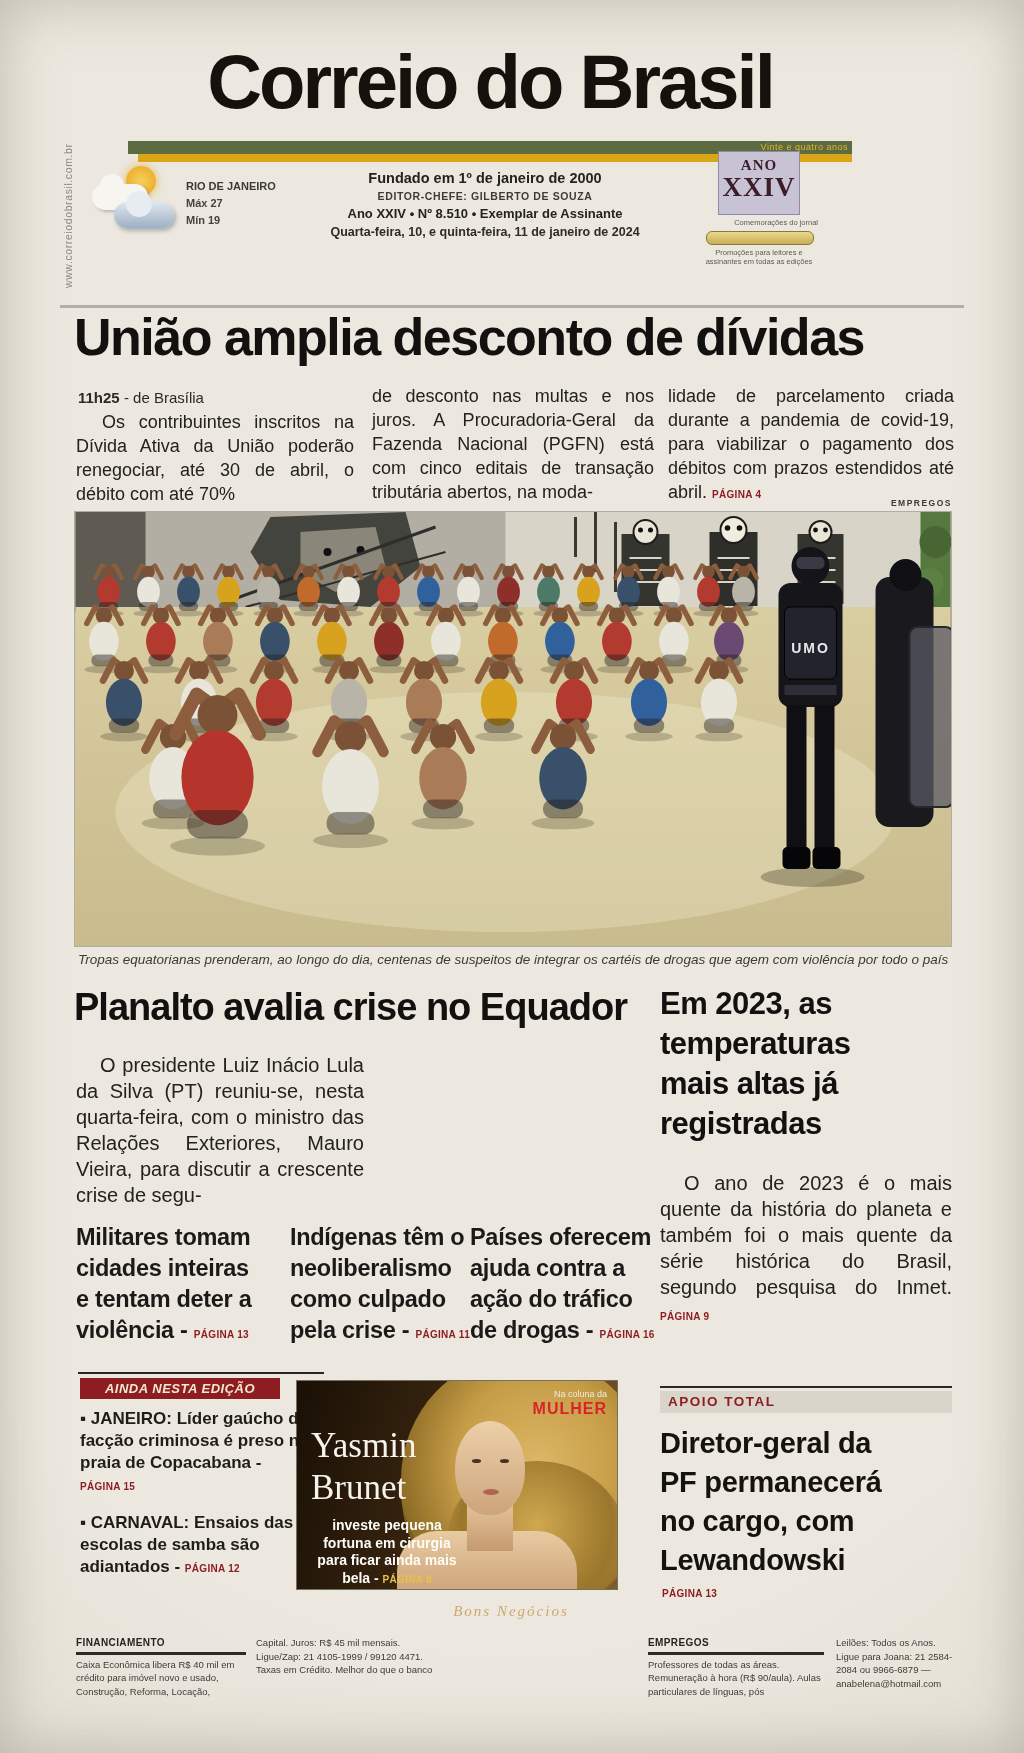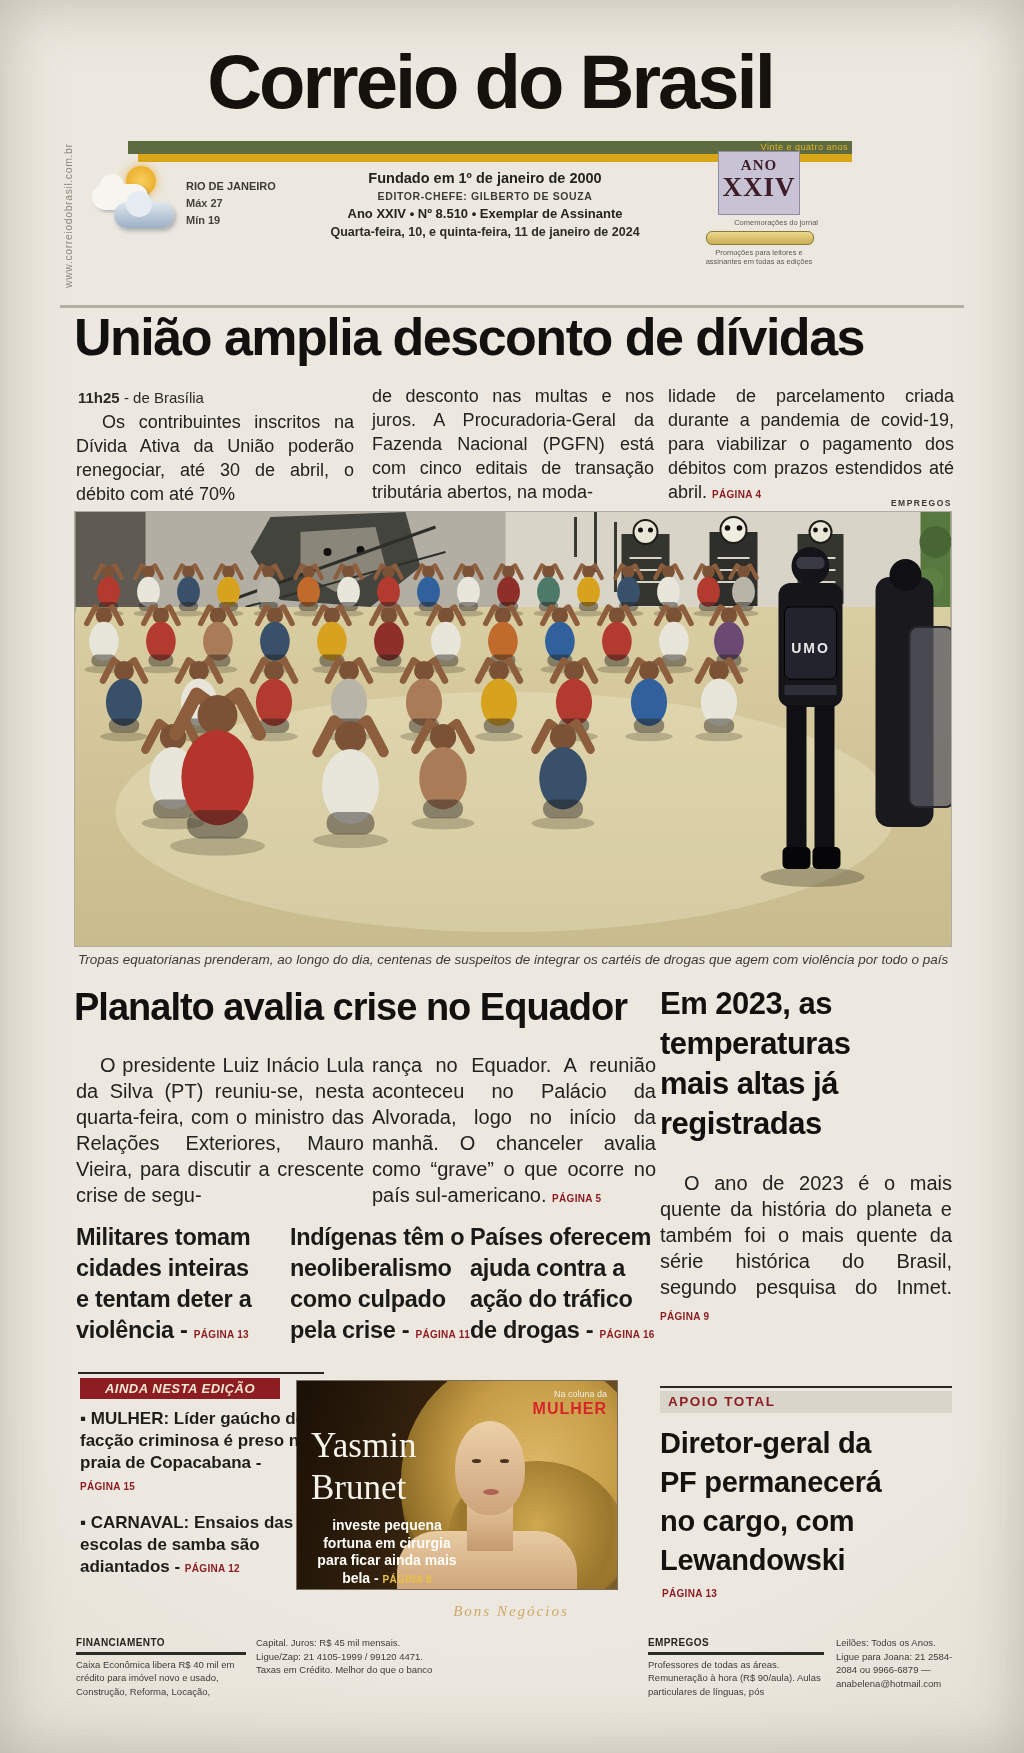--- a/index.html
+++ b/index.html
@@ -288,21 +288,20 @@
         <rect x="0" y="10" width="58" height="250" rx="14" fill="#1a1a1e"></rect>
         <circle cx="30" cy="8" r="16" fill="#101014"></circle>
         <rect x="34" y="60" width="44" height="180" rx="8" fill="rgba(90,90,100,0.75)" stroke="#26262c" stroke-width="2"></rect>
       </g>
     </svg>
   </div>
   <div class="abs h2">Planalto avalia crise no Equador</div>
 
   <div class="abs caption">Tropas equatorianas prenderam, ao longo do dia, centenas de suspeitos de integrar os cartéis de drogas que agem com violência por todo o país</div>
   <div class="abs bodycol eq1">O presidente Luiz Inácio Lula da Silva (PT) reuniu-se, nesta quarta-feira, com o ministro das Relações Exteriores, Mauro Vieira, para discutir a crescente crise de segu-</div>
-  <div class="abs bodycol eq2"><span>rança no Equador. A reunião aconteceu no Palácio da Alvorada, logo no início da manhã. O chanceler avalia como “grave” o que ocorre no país sul-americano. </span><span class="pg">PÁGINA 5</span></div>
 
   <div class="abs climate-h">Em 2023, as
 temperaturas
 mais altas já
 registradas</div>
   <div class="abs bodycol climate-b"><span>O ano de 2023 é o mais quente da história do planeta e também foi o mais quente da série histórica do Brasil, segundo pesquisa do Inmet. </span><span class="pg">PÁGINA 9</span></div>
 
   <div class="abs sub s1"><span>Militares tomam
 cidades inteiras
 e tentam deter a
@@ -312,21 +311,21 @@
 como culpado
 pela crise - </span><span class="pg">PÁGINA 11</span></div>
   <div class="abs sub s3"><span>Países oferecem
 ajuda contra a
 ação do tráfico
 de drogas - </span><span class="pg">PÁGINA 16</span></div>
 
   <div class="abs ed-rule"></div>
   <div class="abs ed-bar">AINDA NESTA EDIÇÃO</div>
   <div class="abs ed-items">
-    <p>▪ <span class="lead">MULHER:</span><span> Líder gaúcho de facção criminosa é preso na praia de Copacabana - </span><span class="pg">PÁGINA 15</span></p>
+    <p>▪ <span class="lead">JANEIRO:</span><span> Líder gaúcho de facção criminosa é preso na praia de Copacabana - </span><span class="pg">PÁGINA 15</span></p>
     <p>▪ <span class="lead">CARNAVAL:</span><span> Ensaios das escolas de samba são adiantados - </span><span class="pg">PÁGINA 12</span></p>
   </div>
 
   <div class="abs ad">
     <div class="hair"></div>
     <div class="hair2"></div>
     <div class="chest"></div>
     <div class="neck"></div>
     <div class="face"></div>
     <div class="eyeL"></div>

